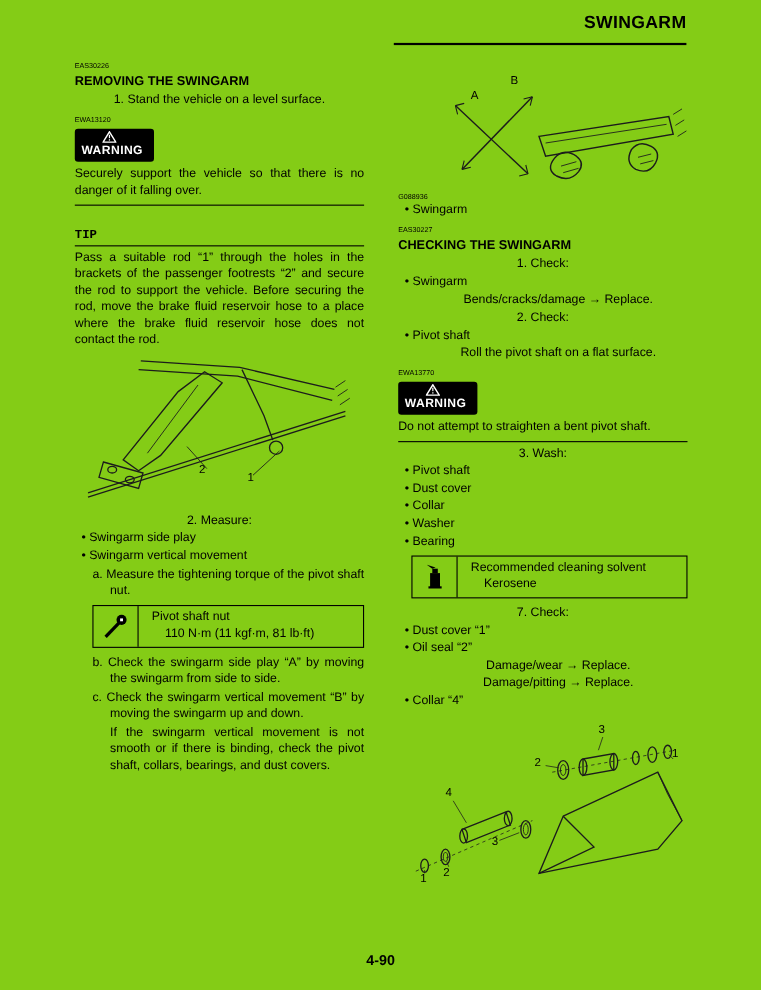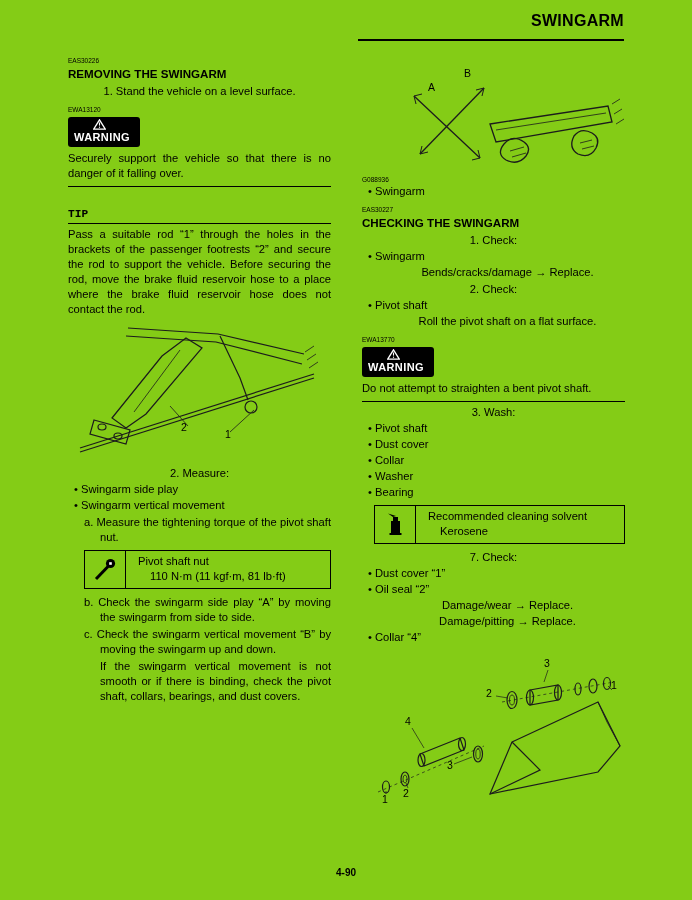--- a/index.html
+++ b/index.html
@@ -43,21 +43,21 @@
   .spec-box { display:flex; border:1.6px solid #000; margin:5px 0 6px 16px; align-items:stretch; }
   .spec-box.full { margin-left:12px; }
   .spec-icon { width:40px; border-right:1.6px solid #000; display:flex; align-items:center; justify-content:center; }
   .spec-content { flex:1; padding:3px 4px 4px 12px; font-weight:400; }
   .spec-value { padding-left:12px; }
 
   .figure { position:relative; margin:5px 0 2px; }
   .figure svg { display:block; }
   .fig-label { position:absolute; font-size:10.5px; line-height:11px; }
 
-  .footer { position:absolute; bottom:20px; left:0; width:100%; text-align:center; font-weight:700; font-size:10px; }
+  .footer { position:absolute; bottom:20px; left:0; width:100%; text-align:center; font-weight:700; font-size:13px; }
 </style>
 </head>
 <body>
 
 <div class="page">
 
   <div class="header-title">SWINGARM</div>
   <div class="header-rule"></div>
 
   <div class="columns">

